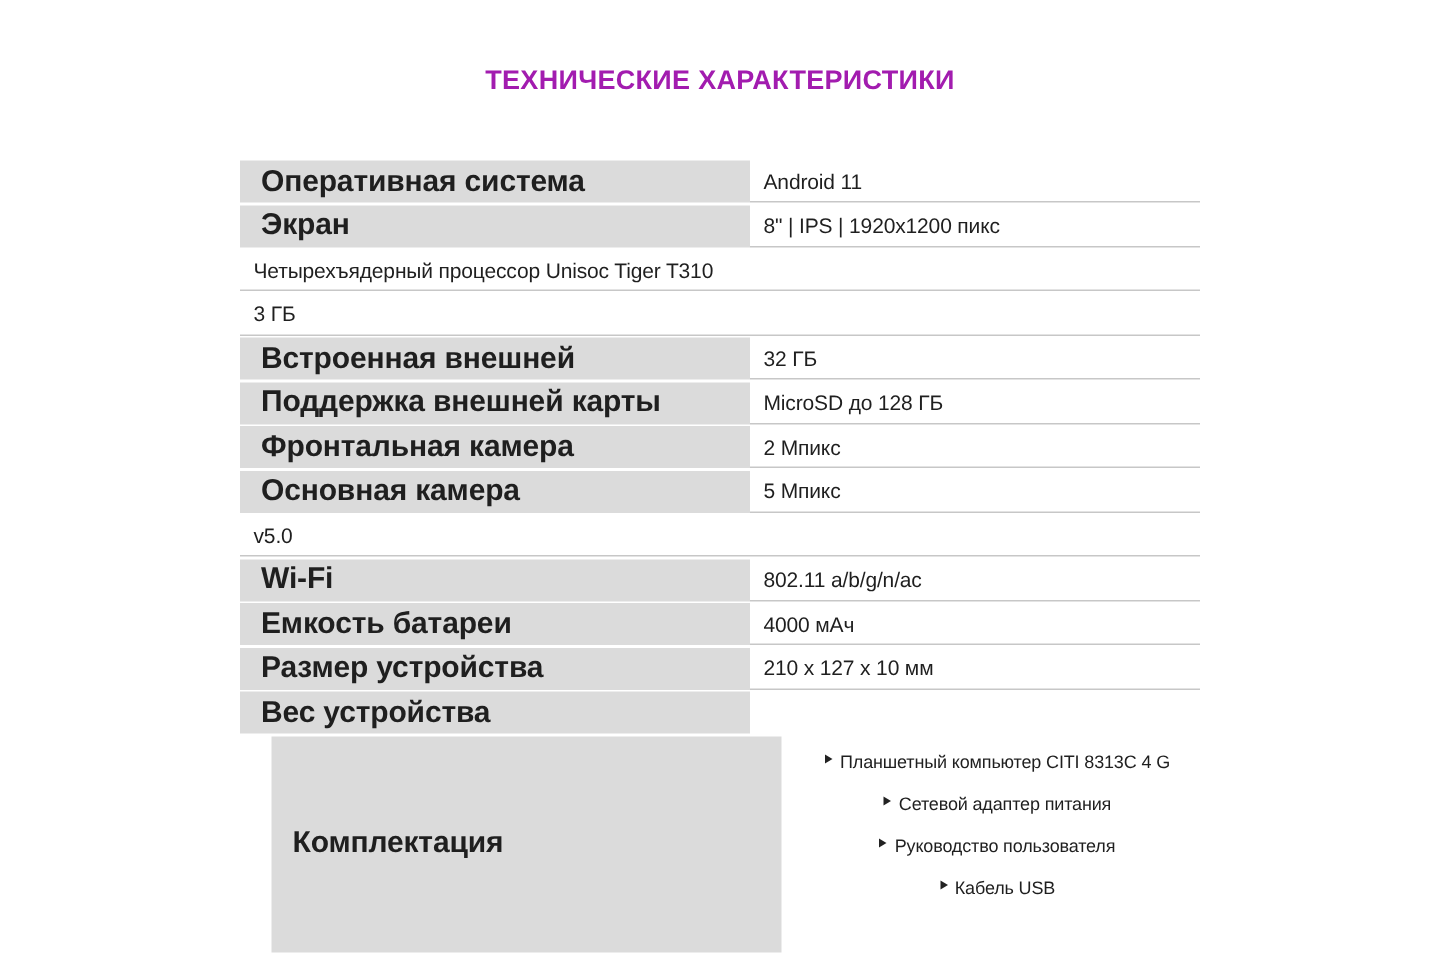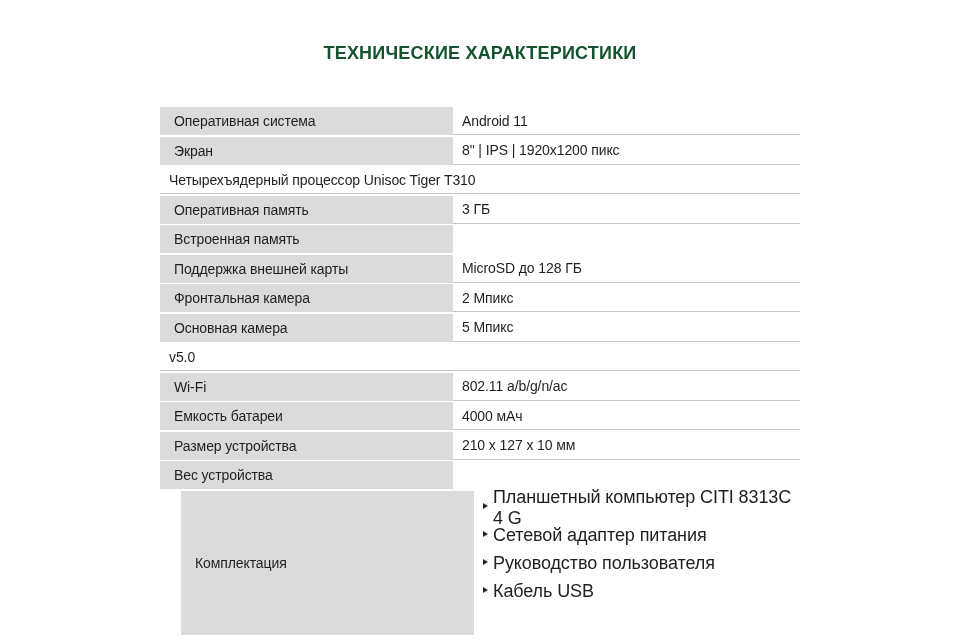--- a/index.html
+++ b/index.html
@@ -17,57 +17,59 @@
     overflow: hidden;
   }
   .page { position: relative; width: 960px; height: 640px; }
   .title {
     position: absolute;
     top: 43px; left: 0; width: 960px;
     text-align: center;
     font-size: 18px;
     font-weight: 700;
     letter-spacing: 0.2px;
-    color: #14532d;
+    color: #a21caf;
   }
   .specs-table {
     position: absolute;
     left: 160px; top: 107px;
     width: 640px;
   }
   .row { display: flex; height: 28px; margin-bottom: 1.5px; }
   .cell-label {
-    width: 293px; flex: none;
+    width: 340px; flex: none;
     background: var(--cell_bg);
     display: flex; align-items: center;
     padding-left: 14px;
-    font-size: 14px;
+    font-size: 20px;
     letter-spacing: -0.1px;
+    font-weight: bold;
   }
   .cell-value {
     flex: 1;
     display: flex; align-items: center;
     padding-left: 9px;
     font-size: 14px;
     letter-spacing: -0.1px;
     border-bottom: 1px solid var(--divider);
   }
   .row-bundle { display: flex; height: 144.5px; margin-bottom: 0; }
   .row-bundle .cell-label { height: 144.5px; margin-left: 21px; }
   .row-bundle .cell-value {
     border-bottom: none;
     display: block;
     padding-left: 9px;
   }
   .bundle-list { list-style: none; padding-top: 3px; }
   .bundle-list li {
     height: 28px;
     display: flex; align-items: center;
-    font-size: 18px;
+    font-size: 12px;
     letter-spacing: -0.1px;
+    justify-content: center;
   }
   .tri-bullet {
     display: inline-block;
     width: 0; height: 0;
     border-left: 5px solid #222222;
     border-top: 3.5px solid transparent;
     border-bottom: 3.5px solid transparent;
     margin-right: 5px;
     position: relative;
     top: -2px;
@@ -91,26 +93,26 @@
     <div class="row">
       <div class="cell-label">Экран</div>
       <div class="cell-value">8" | IPS | 1920x1200 пикс</div>
     </div>
 
     <div class="row">
       <div class="cell-value">Четырехъядерный процессор Unisoc Tiger T310</div>
     </div>
 
     <div class="row">
-      <div class="cell-label">Оперативная память</div>
       <div class="cell-value">3 ГБ</div>
     </div>
 
     <div class="row">
-      <div class="cell-label">Встроенная память</div>
+      <div class="cell-label">Встроенная внешней</div>
+      <div class="cell-value">32 ГБ</div>
     </div>
 
     <div class="row">
       <div class="cell-label">Поддержка внешней карты</div>
       <div class="cell-value">MicroSD до 128 ГБ</div>
     </div>
 
     <div class="row">
       <div class="cell-label">Фронтальная камера</div>
       <div class="cell-value">2 Мпикс</div>

